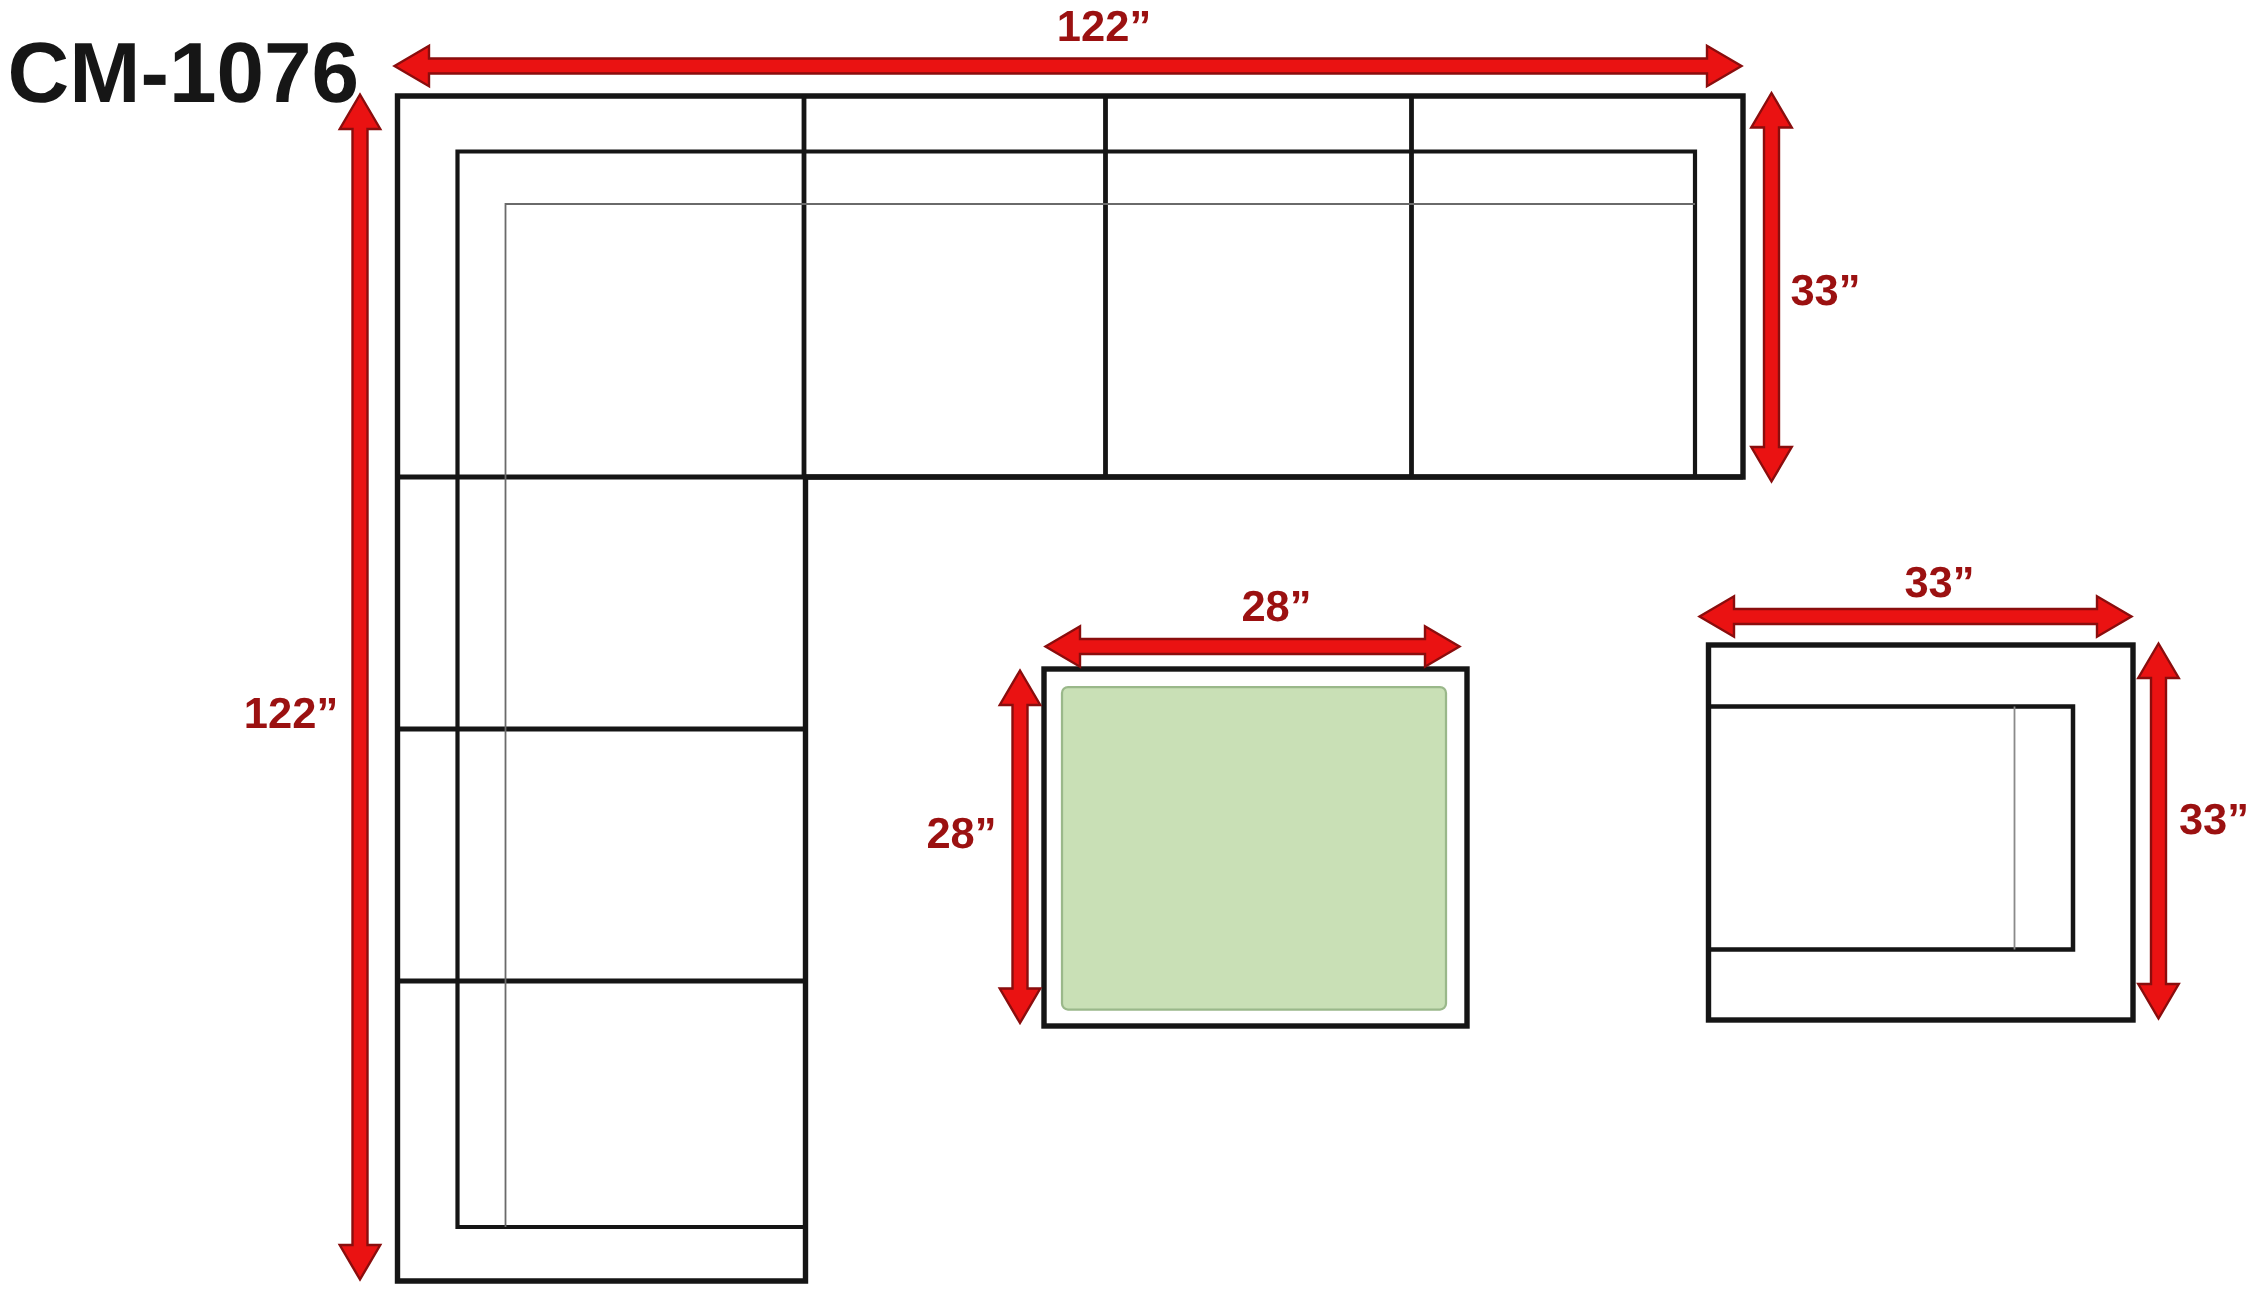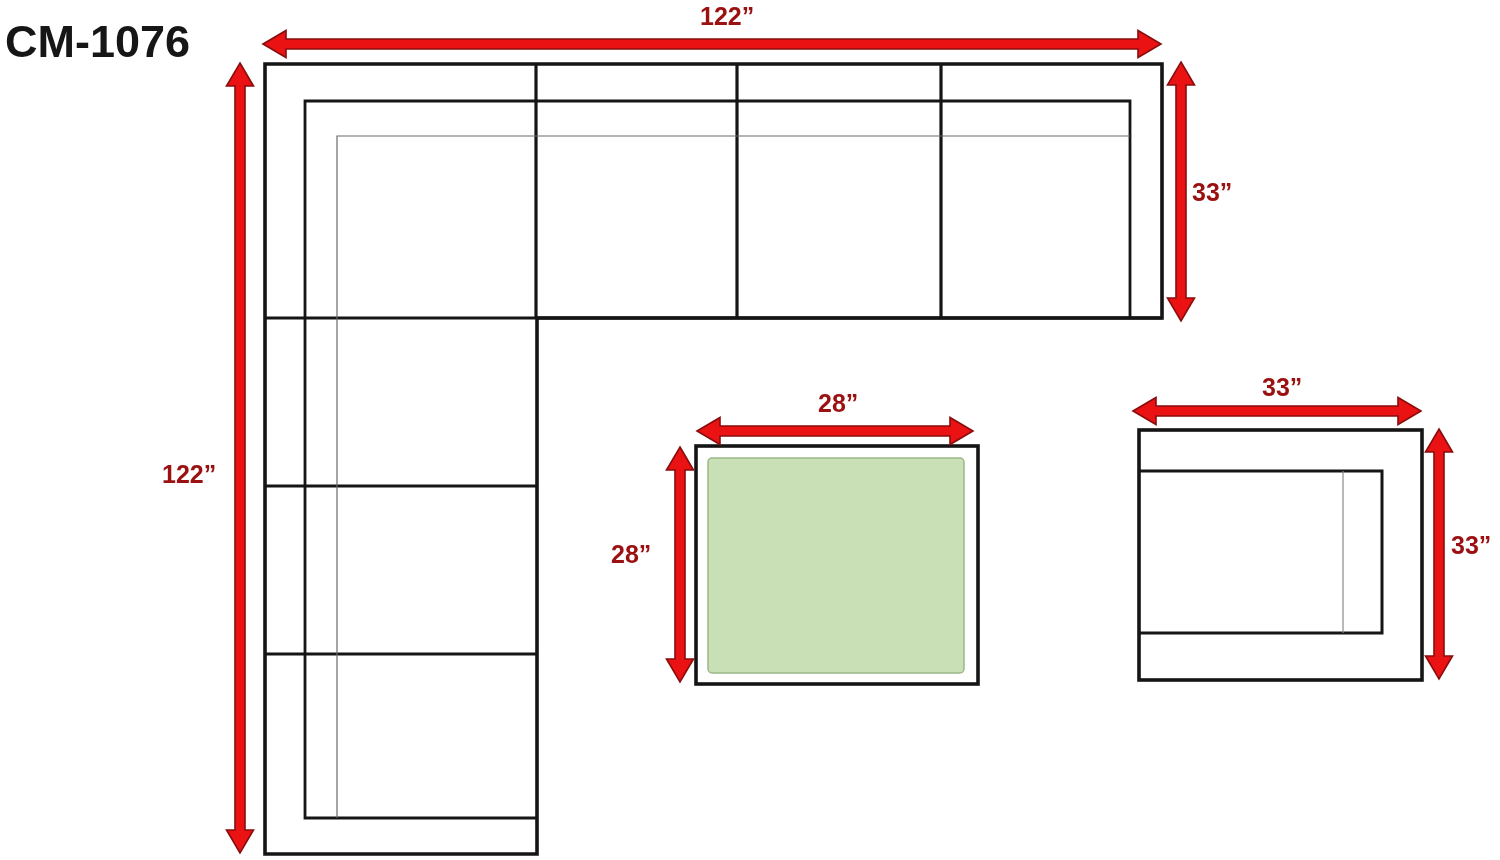--- a/index.html
+++ b/index.html
@@ -17,31 +17,32 @@
   }
   .stage svg.diagram {
     position: absolute;
     left: 0;
     top: 0;
   }
   .model-title {
     position: absolute;
     left: 5px;
     top: 16px;
-    font-size: 45px;
+    font-size: 57px;
     font-weight: 800;
     letter-spacing: 0px;
     color: #161616;
     white-space: nowrap;
   }
   .dim-label {
     position: absolute;
     color: #9b1111;
     font-weight: 800;
-    font-size: 25px;
+    font-size: 29px;
+    text-align: center;
     white-space: nowrap;
     line-height: 1;
   }
   .dim-label.lbl-sofa-width   { left: 700px; top: 4px;   width: 72px; }
   .dim-label.lbl-sofa-height  { left: 162px; top: 462px; width: 64px; }
   .dim-label.lbl-sofa-depth   { left: 1192px; top: 180px; width: 50px; }
   .dim-label.lbl-coffee-width { left: 818px; top: 391px; width: 66px; }
   .dim-label.lbl-coffee-depth { left: 611px; top: 542px; width: 60px; }
   .dim-label.lbl-side-width   { left: 1262px; top: 375px; width: 62px; }
   .dim-label.lbl-side-depth   { left: 1451px; top: 533px; width: 50px; }

